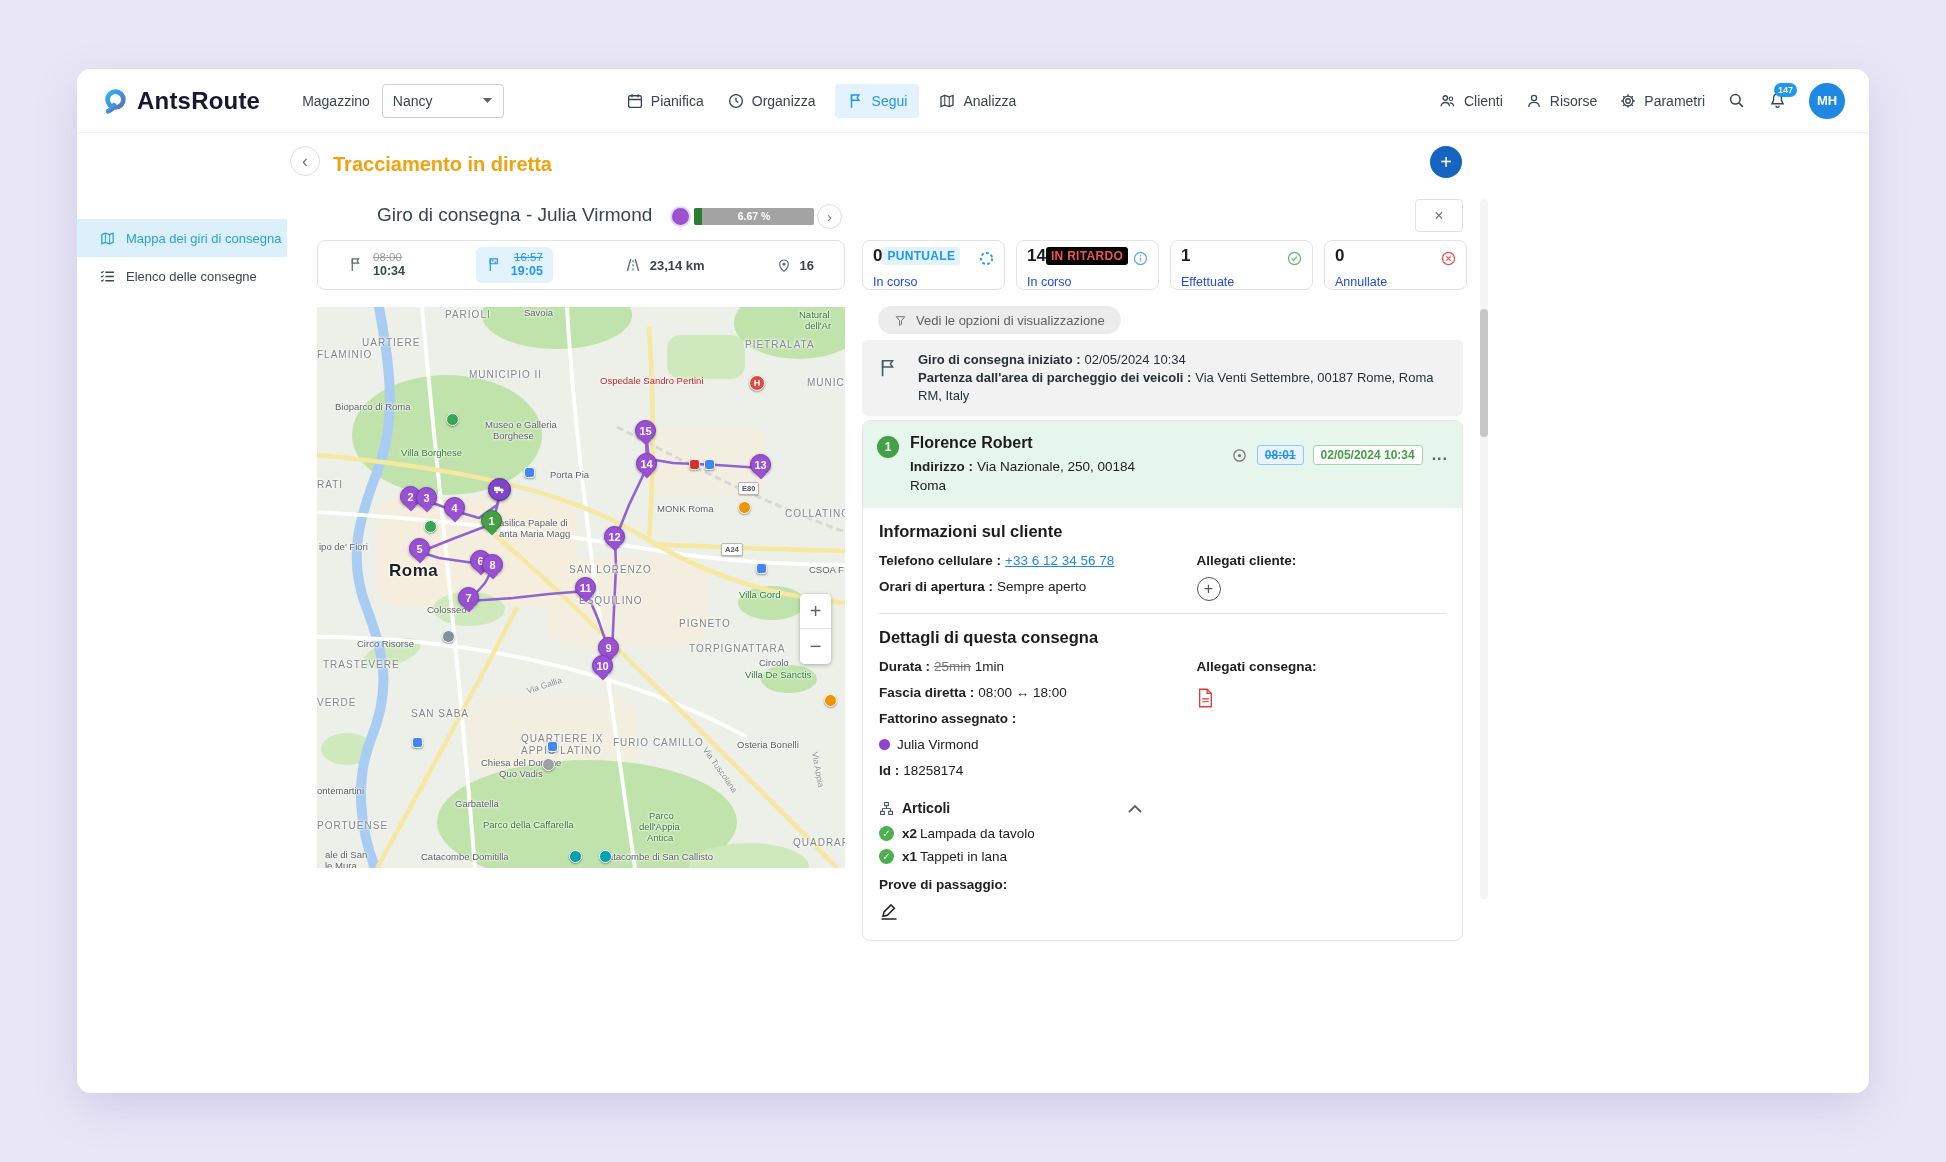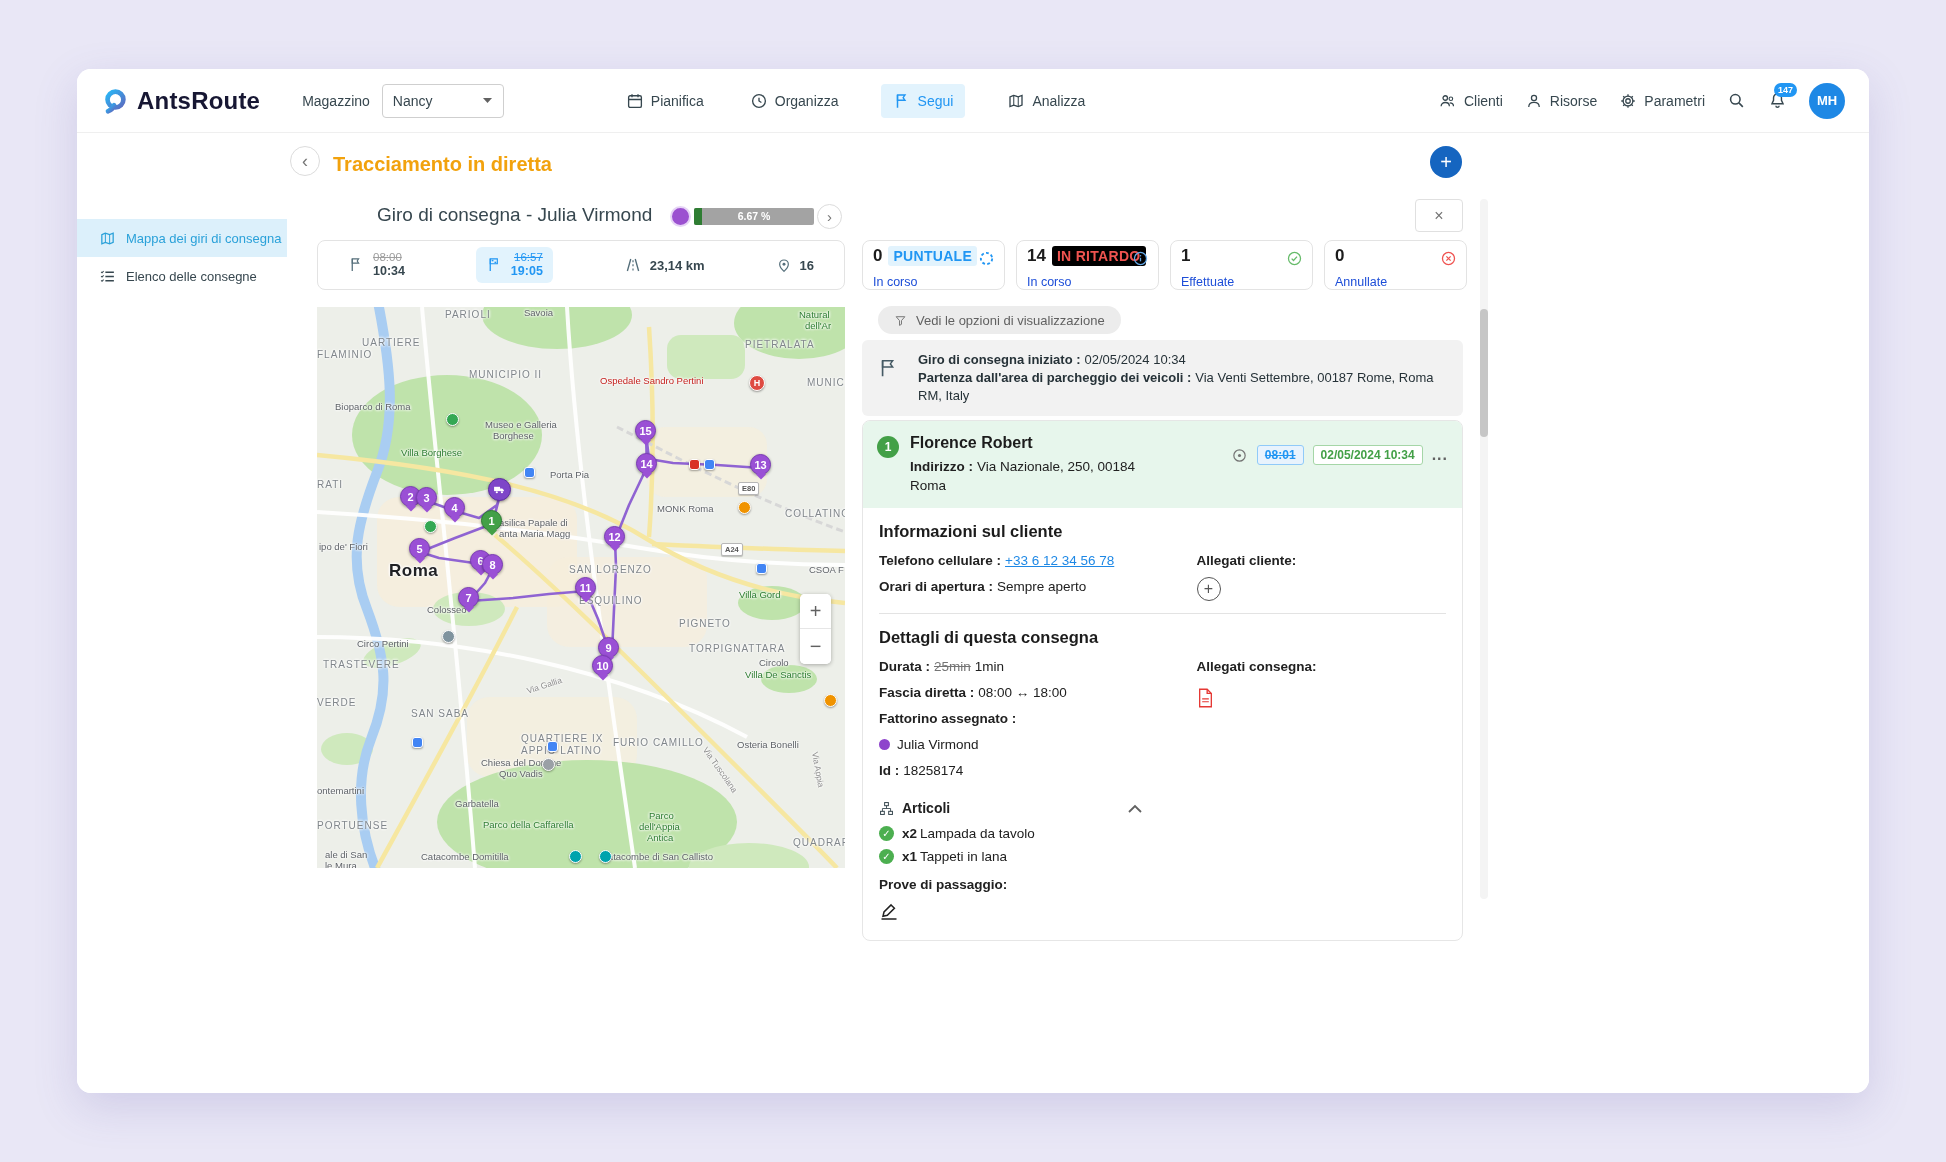--- a/index.html
+++ b/index.html
@@ -11,21 +11,21 @@
 
   
   .navbar { position:absolute; left:0; top:0; right:0; height:64px; display:flex; align-items:center;
             border-bottom:1px solid #efefef; background:#fff; z-index:10; }
   .brand { display:flex; align-items:center; gap:8px; margin-left:24px; cursor:pointer; }
   .brand-text { font-size:24px; font-weight:800; color:#171733; letter-spacing:.2px; }
   .wh-label { margin-left:42px; font-size:14px; color:#37474f; }
   .wh-select { margin-left:12px; width:122px; height:34px; border:1px solid #cfcfcf; border-radius:4px;
                display:flex; align-items:center; justify-content:space-between; padding:0 10px; font-size:14px;
                color:#37474f; cursor:pointer; background:#fff; }
-  .main-nav { display:flex; align-items:center; gap:38px; margin-left:118px; }
+  .main-nav { display:flex; align-items:center; gap:15px; margin-left:118px; }
   .nav-item { display:flex; align-items:center; gap:7px; font-size:14px; color:#37474f; cursor:pointer; padding:8px 4px; }
   .nav-item.active { background:#e2f3fd; border-radius:4px; padding:8px 12px; color:#2196f3; }
   .nav-right { margin-left:auto; margin-right:24px; display:flex; align-items:center; gap:22px; }
   .nav-right .nav-item { padding:4px 0; }
   .icon-btn { background:none; border:none; cursor:pointer; display:flex; align-items:center; }
   .bell-wrap { position:relative; }
   .notif-badge { position:absolute; top:-8px; right:-10px; background:#2196f3; color:#fff; font-size:9px;
                  font-weight:700; border-radius:9px; padding:2px 4px; min-width:18px; text-align:center; }
   .avatar { width:36px; height:36px; border-radius:50%; background:#1e88e5; color:#fff; font-size:13px;
             font-weight:700; display:flex; align-items:center; justify-content:center; cursor:pointer; }
@@ -70,21 +70,21 @@
   .seg .actual { color:#37474f; font-weight:600; }
   .seg.highlight { background:#e2f3fd; border-radius:6px; padding:4px 10px; }
   .seg.highlight s, .seg.highlight .actual { color:#2196f3;text-align:right; }
   .seg .single { font-size:13px; color:#37474f; font-weight:600; }
 
   
   .stats { position:absolute; left:575px; top:107px; width:605px; height:50px; display:flex; gap:11px; }
   .stat-card { flex:1; border:1px solid #e3e3e3; border-radius:8px; position:relative; padding:5px 10px; background:#fff; }
   .stat-top { display:flex; align-items:center; }
   .stat-value { font-size:17px; font-weight:700; color:#1c1c1c; }
-  .stat-badge { font-size:14px; font-weight:700; padding:2px 5px; border-radius:3px; margin-left:6px; letter-spacing:.3px; }
+  .stat-badge { font-size:12px; font-weight:700; padding:2px 5px; border-radius:3px; letter-spacing:.3px; }
   .stat-badge.blue { background:#e2f3fd; color:#2196f3; }
   .stat-badge.red { background:#000000; color:#ef5350; }
   .stat-badge:empty { display:none; }
   .stat-label { font-size:12.5px; color:#1d4ed8; margin-top:9px; }
   .stat-icon { position:absolute; right:9px; top:9px; }
 
   
   .filter-chip { position:absolute; left:591px; top:173px; height:28px; display:inline-flex; align-items:center;
                  gap:9px; background:#ececec; border-radius:15px; padding:0 16px; font-size:13px; color:#616161;
                  border:none; cursor:pointer; }
@@ -578,21 +578,21 @@
         <div class="mlabel place" style="left: 182px; top: 210px;">asilica Papale di</div>
         <div class="mlabel place" style="left: 182px; top: 221px;">anta Maria Magg</div>
         <div class="mlabel place" style="left: 2px; top: 234px;">ipo de' Fiori</div>
         <div class="mlabel city" style="left: 72px; top: 254px;">Roma</div>
         <div class="mlabel district" style="left: 252px; top: 257px;">SAN LORENZO</div>
         <div class="mlabel place" style="left: 492px; top: 257px;">CSOA F</div>
         <div class="mlabel district" style="left: 262px; top: 288px;">ESQUILINO</div>
         <div class="mlabel park" style="left: 422px; top: 282px;">Villa Gord</div>
         <div class="mlabel place" style="left: 110px; top: 297px;">Colosseo</div>
         <div class="mlabel district" style="left: 362px; top: 311px;">PIGNETO</div>
-        <div class="mlabel place" style="left: 40px; top: 331px;">Circo Pertini</div>
+        <div class="mlabel place" style="left: 40px; top: 331px;">Circo Risorse</div>
         <div class="mlabel district" style="left: 372px; top: 336px;">TORPIGNATTARA</div>
         <div class="mlabel place" style="left: 442px; top: 350px;">Circolo</div>
         <div class="mlabel park" style="left: 428px; top: 362px;">Villa De Sanctis</div>
         <div class="mlabel district" style="left: 6px; top: 352px;">TRASTEVERE</div>
         <div class="mlabel road" style="left: 210px; top: 379px; transform: rotate(-18deg);">Via Gallia</div>
         <div class="mlabel district" style="left: 94px; top: 401px;">SAN SABA</div>
         <div class="mlabel district" style="left: 204px; top: 426px;">QUARTIERE IX</div>
         <div class="mlabel district" style="left: 204px; top: 438px;">APPIO LATINO</div>
         <div class="mlabel district" style="left: 296px; top: 430px;">FURIO CAMILLO</div>
         <div class="mlabel place" style="left: 420px; top: 432px;">Osteria Bonelli</div>

